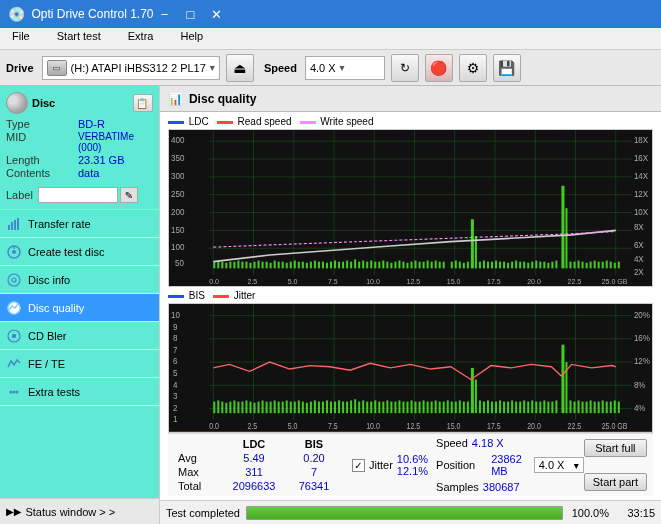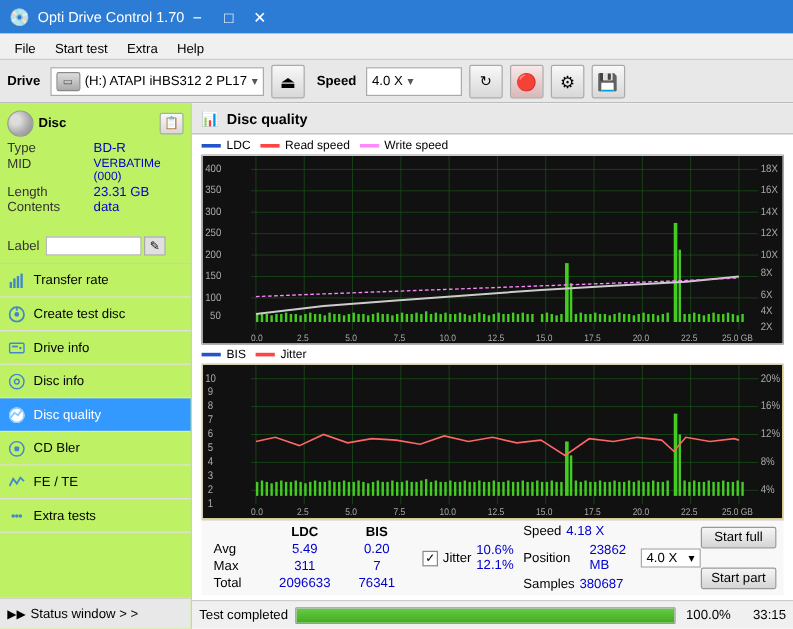--- a/index.html
+++ b/index.html
@@ -33,22 +33,23 @@
       display: flex; align-items: center; justify-content: center;
       border-radius: 2px;
     }
 
     
     #menubar {
       background: #f0f0f0;
       border-bottom: 1px solid #ccc;
       height: 22px;
       display: flex;
-      align-items: flex-end;
+      align-items: flex-start;
       padding: 0 4px;
+      gap: 11px;
     }
     .menu-item {
       padding: 2px 8px;
       cursor: pointer;
       font-size: 11px;
       color: #000;
       border-radius: 2px;
     }
 
     
@@ -101,21 +102,21 @@
 
     
     #main {
       display: flex;
       height: calc(524px - 28px - 22px - 36px);
     }
 
     
     #sidebar {
       width: 160px;
-      background: #bef264;
+      background: #5eead4;
       border-right: 1px solid #ccc;
       display: flex;
       flex-direction: column;
       overflow: hidden;
       flex-shrink: 0;
     }
     .disc-info-panel {
       padding: 6px;
       border-bottom: 1px solid #ccc;
     }
@@ -133,21 +134,21 @@
     .disc-label { font-size: 11px; font-weight: bold; }
     .disc-row {
       display: flex;
       font-size: 11px;
       margin-bottom: 1px;
       gap: 20px;
     }
     .disc-key { color: #333; min-width: 52px; }
     .disc-val { color: #0000cc; }
     .label-input-row {
-      display: flex; align-items: center; gap: 2px; margin-top: 18px;
+      display: flex; align-items: center; gap: 2px; margin-top: 8px;
     }
     .label-key { font-size: 11px; color: #333; min-width: 30px; }
     .label-input {
       border: 1px solid #aaa;
       height: 16px;
       width: 80px;
       font-size: 10px;
       padding: 0 2px;
     }
     .label-btn {
@@ -382,30 +383,20 @@
     </div>
     <div class="nav-item">
       <div class="nav-icon">
           <svg width="14" height="14" viewBox="0 0 14 14">
             <circle cx="7" cy="7" r="6" fill="none" stroke="#4488cc" stroke-width="1.5"></circle>
             <circle cx="7" cy="7" r="2" fill="#4488cc"></circle>
             <line x1="7" y1="1" x2="7" y2="4" stroke="#4488cc" stroke-width="1.5"></line>
           </svg>
         </div>
       <span>Create test disc</span>
-    </div>
-    <div class="nav-item">
-      <div class="nav-icon">
-          <svg width="14" height="14" viewBox="0 0 14 14">
-            <rect x="1" y="3" width="12" height="8" rx="1" fill="none" stroke="#4488cc" stroke-width="1.2"></rect>
-            <rect x="3" y="5" width="5" height="1.5" fill="#4488cc"></rect>
-            <circle cx="10" cy="7" r="1" fill="#4488cc"></circle>
-          </svg>
-        </div>
-      <span>Drive info</span>
     </div>
     <div class="nav-item">
       <div class="nav-icon">
           <svg width="14" height="14" viewBox="0 0 14 14">
             <circle cx="7" cy="7" r="6" fill="none" stroke="#4488cc" stroke-width="1.2"></circle>
             <circle cx="7" cy="7" r="2" fill="none" stroke="#4488cc" stroke-width="1.2"></circle>
           </svg>
         </div>
       <span>Disc info</span>
     </div>

